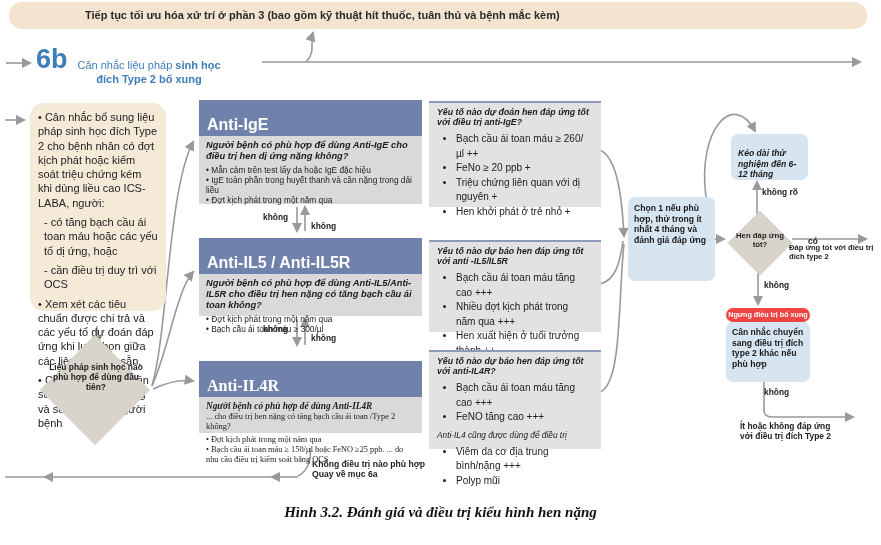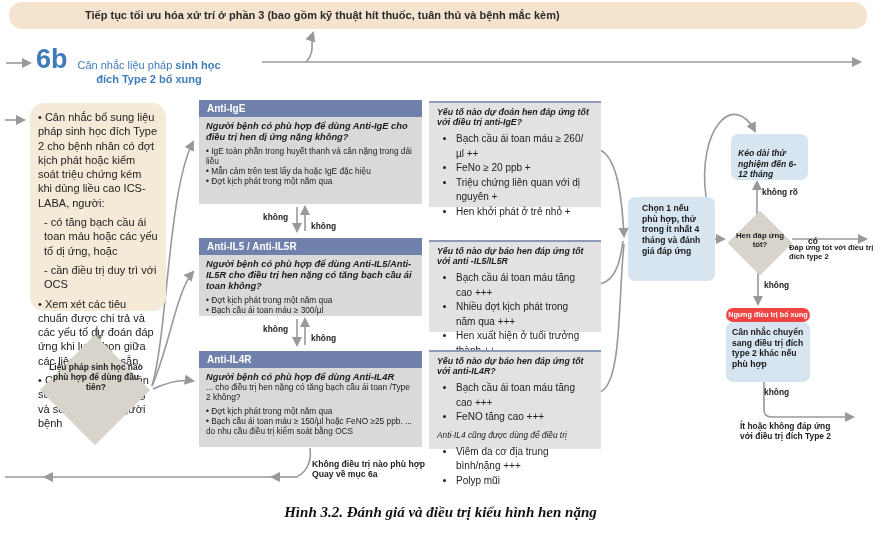--- a/index.html
+++ b/index.html
@@ -20,35 +20,35 @@
   .beige .blt::before{content:"•   ";}
   .beige .sub{padding-left:6px;}
   
   .diamond{background:#d9d4cb;transform:rotate(45deg);}
   .d1{left:56px;top:351px;width:78px;height:78px;}
   .d1-text{left:44px;top:362px;width:104px;text-align:center;font-weight:bold;font-size:8.4px;color:#222;line-height:1.2;}
   .d2{left:737px;top:220px;width:46px;height:46px;}
   .d2-text{left:730px;top:231px;width:60px;text-align:center;font-weight:bold;font-size:7.8px;color:#222;line-height:1.2;}
   
   .tbox{left:199px;width:223px;background:#d9d9d9;box-sizing:border-box;}
-  .tbox .hdr{background:#7081ab;color:#fff;font-weight:bold;font-size:10px;padding:2px 8px;height:17px;box-sizing:border-box;line-height:13px;}
+  .tbox .hdr{background:#7081ab;color:#fff;font-weight:bold;font-size:16px;padding:18px 8px;height:17px;box-sizing:border-box;line-height:13px;}
   .tbox .body{padding:4px 7px 3px 7px;}
   .q{font-weight:bold;font-style:italic;font-size:9.3px;color:#1c1c1c;line-height:1.18;margin:0 0 3px 0;}
   .qplain{font-style:normal;font-weight:normal;font-size:8.4px;}
   ul.dash{list-style:none;margin:0;padding:0;font-size:8.3px;color:#222;line-height:1.22;}
   ul.dash li::before{content:"• ";}
   
   .pbox{left:429px;width:172px;background:#e2e2e2;border-top:2px solid #8e9aba;
         box-sizing:border-box;padding:4px 6px 3px 8px;}
   .pt{font-weight:bold;font-style:italic;font-size:8.8px;color:#1c1c1c;line-height:1.15;margin:0 0 3px 0;}
   ul.disc{margin:5px;padding-left:14px;font-size:10px;color:#222;line-height:1.45;}
   .pnote{font-style:italic;font-size:8.3px;color:#222;margin:1px 0;}
   
   .blue{background:#d7e5f1;border-radius:7px;box-sizing:border-box;color:#1a1a1a;font-weight:bold;}
-  .choose{left:628px;top:197px;width:87px;height:84px;font-size:8.6px;padding:6px 14px;line-height:1.25;}
+  .choose{left:628px;top:197px;width:87px;height:84px;font-size:8.6px;padding:6px 6px;line-height:1.25;}
   .extend{left:731px;top:134px;width:77px;height:46px;font-size:8.6px;font-style:italic;padding:14px 7px;line-height:1.25;}
   .switch{left:726px;top:322px;width:84px;height:60px;font-size:8.6px;padding:5px 6px;line-height:1.25;border-radius:7px;}
   .stophdr{left:726px;top:308px;width:84px;height:14px;background:#ef4444;color:#fff;font-weight:bold;
            font-size:7.2px;line-height:14px;text-align:center;border-radius:7px;box-sizing:border-box;}
   
   .lbl{font-weight:bold;font-size:8.4px;color:#222;white-space:nowrap;}
   .small-bold{font-weight:bold;font-size:7.6px;color:#222;line-height:1.2;}
   .resp{left:789px;top:243px;width:86px;}
   .little{left:740px;top:421px;width:98px;font-size:8.4px;}
   .noTreat{left:312px;top:459px;width:160px;font-size:8.6px;}
@@ -127,39 +127,39 @@
   </div>
 
   <div class="abs diamond d1"></div>
   <div class="abs d1-text">Liệu pháp sinh học nào phù hợp để dùng đầu tiên?</div>
 
   <div class="abs tbox" style="top:100px;height:104px;">
     <div class="hdr">Anti-IgE</div>
     <div class="body">
       <p class="q">Người bệnh có phù hợp để dùng Anti-IgE cho điều trị hen dị ứng nặng không?</p>
       <ul class="dash">
+        <li>Mẫn cảm trên test lẩy da hoặc IgE đặc hiệu</li>
         <li>IgE toàn phần trong huyết thanh và cân nặng trong dải liều</li>
-        <li>Mẫn cảm trên test lẩy da hoặc IgE đặc hiệu</li>
         <li>Đợt kịch phát trong một năm qua</li>
       </ul>
     </div>
   </div>
 
   <div class="abs tbox" style="top:238px;height:78px;">
     <div class="hdr">Anti-IL5 / Anti-IL5R</div>
     <div class="body">
       <p class="q">Người bệnh có phù hợp để dùng Anti-IL5/Anti-IL5R cho điều trị hen nặng có tăng bạch cầu ái toan không?</p>
       <ul class="dash">
         <li>Đợt kịch phát trong một năm qua</li>
         <li>Bạch cầu ái toan máu ≥ 300/µl</li>
       </ul>
     </div>
   </div>
 
-  <div class="abs tbox" style="top:351px;height:96px;">
+  <div class="abs tbox" style="top:361px;height:72px;font-family:Liberation Serif, serif;">
     <div class="hdr">Anti-IL4R</div>
     <div class="body">
       <p class="q" style="margin-bottom:0;">Người bệnh có phù hợp để dùng Anti-IL4R</p>
       <p class="q qplain">... cho điều trị hen nặng có tăng bạch cầu ái toan /Type 2 không?</p>
       <ul class="dash">
         <li>Đợt kịch phát trong một năm qua</li>
         <li>Bạch cầu ái toan máu ≥ 150/µl hoặc FeNO ≥25 ppb. ... do nhu cầu điều trị kiểm soát bằng OCS</li>
       </ul>
     </div>
   </div>

